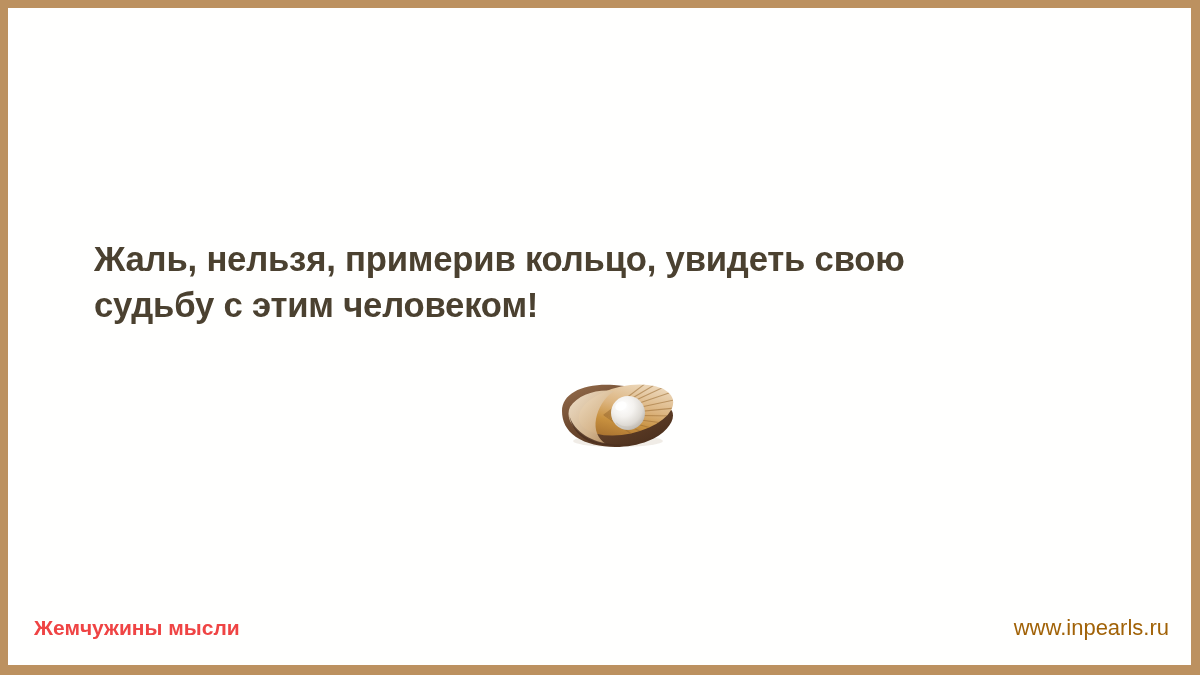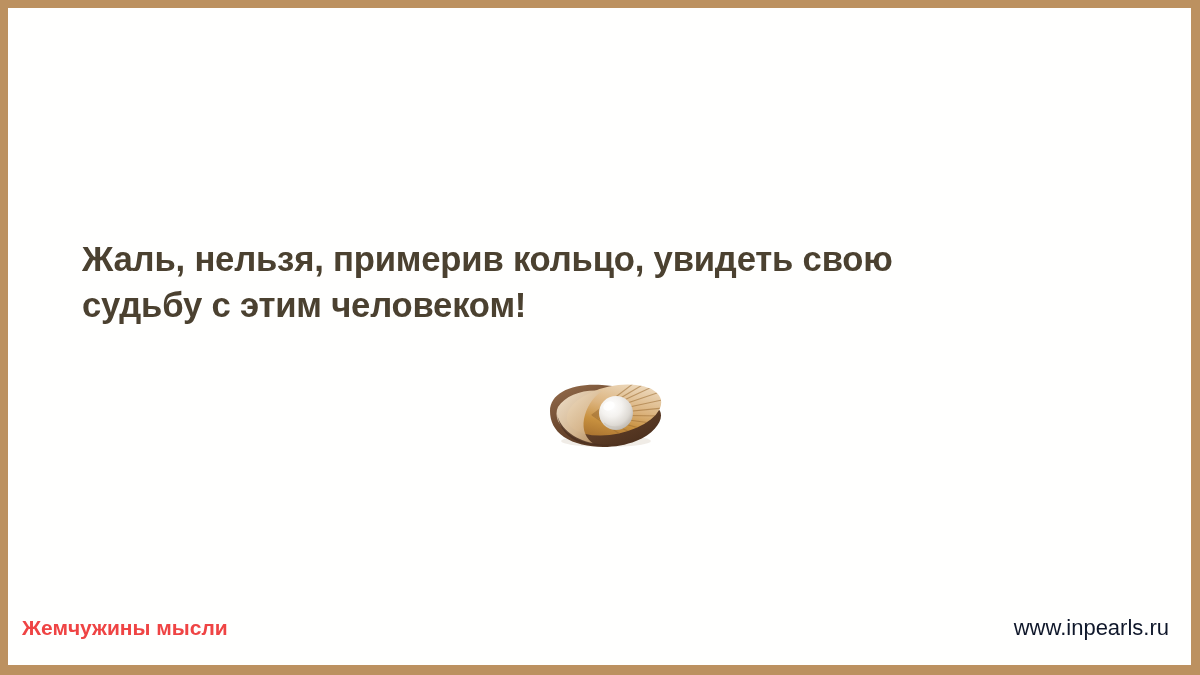--- a/index.html
+++ b/index.html
@@ -19,20 +19,21 @@
   .page {
     position: relative;
     box-sizing: border-box;
     width: 1200px;
     height: 675px;
     background: #ffffff;
     border-top: 8px solid #bc9160;
     border-left: 8px solid #bc9160;
     border-right: 9px solid #bc9160;
     border-bottom: 10px solid #bc9160;
+    padding-left: 12px;
   }
 
   .canvas {
     position: relative;
     width: 100%;
     height: 100%;
     background: #fffffe;
     overflow: hidden;
   }
 
@@ -85,21 +86,21 @@
     font-family: "Liberation Sans", sans-serif;
     font-weight: bold;
     font-size: 21px;
     line-height: 30px;
     white-space: nowrap;
   }
   .site-url {
     position: absolute;
     right: 22px;
     top: 0;
-    color: #0f172a;
+    color: #a16207;
     font-family: "Liberation Sans", sans-serif;
     font-weight: normal;
     font-size: 22px;
     line-height: 30px;
     white-space: nowrap;
   }
 </style>
 </head>
 <body>
 

